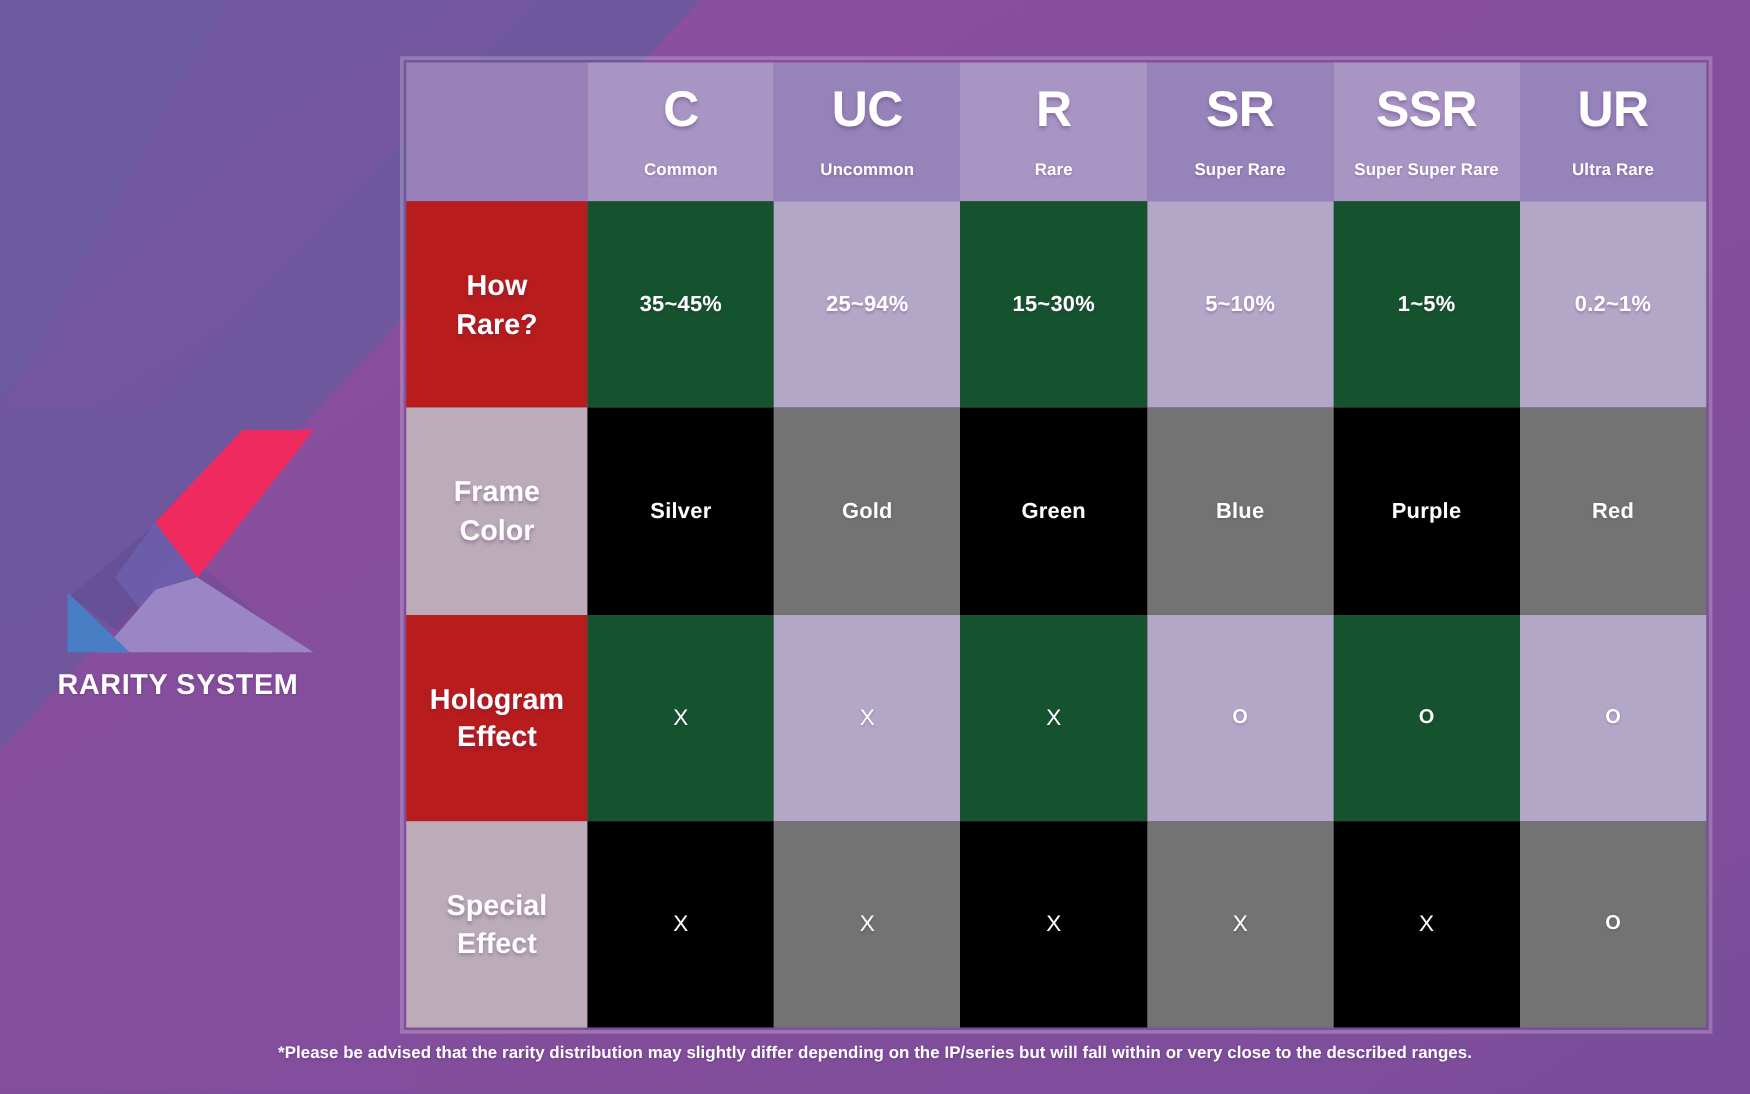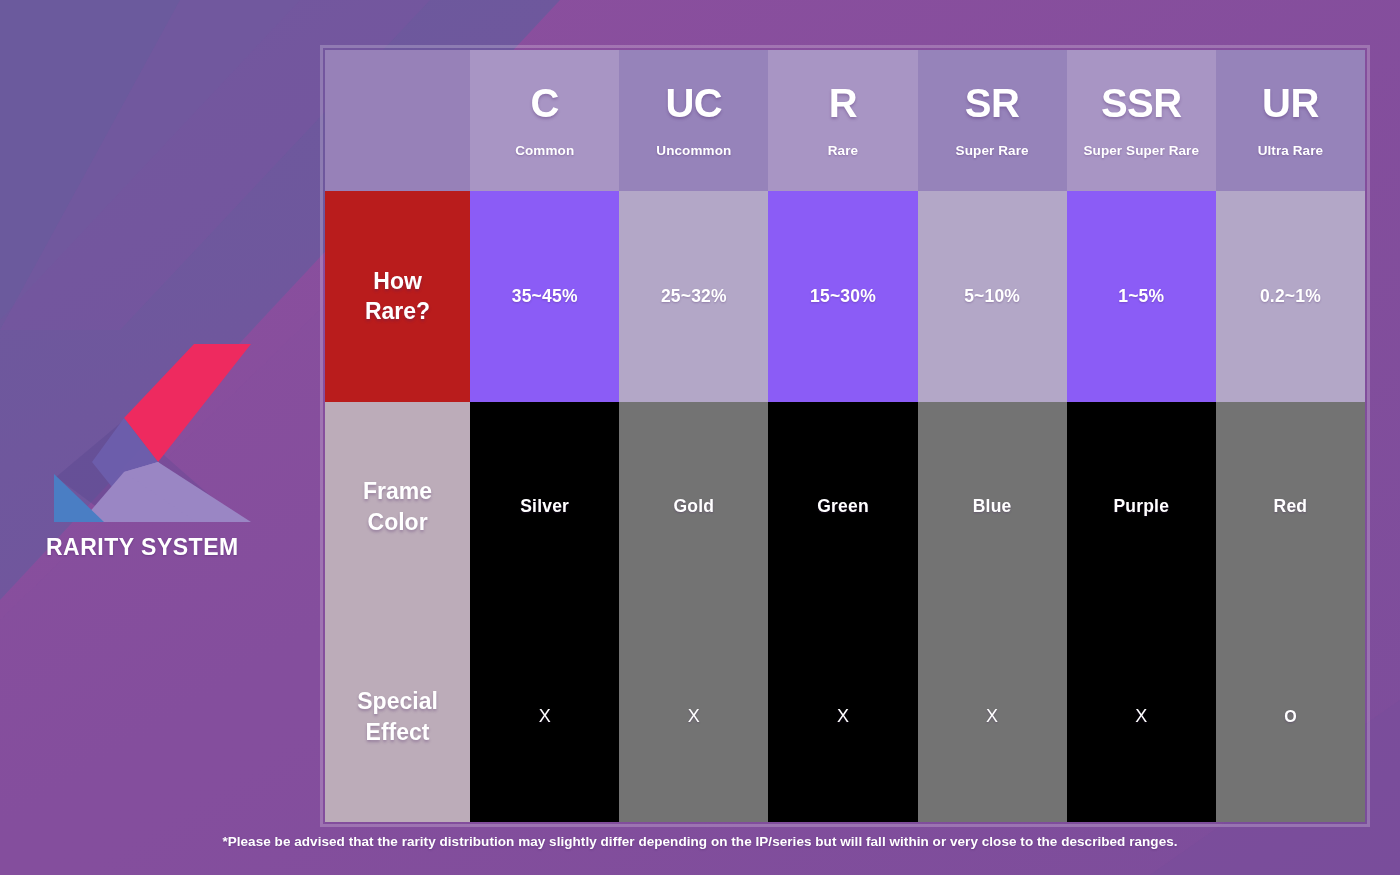--- a/index.html
+++ b/index.html
@@ -103,21 +103,21 @@
     font-weight:bold;
     text-shadow:0 1px 2px rgba(70,30,100,0.30);
   }
 
   
   .tint-hdr-a { background:#9781b8; }
   .tint-hdr-b { background:#a895c4; }
   .tint-hdr-c { background:#9683ba; }
 
   .tint-cool-lbl { background:#b91c1c; }
-  .tint-cool-a   { background:#8b5cf6;margin-top:48px; }
+  .tint-cool-a   { background:#14532d;margin-top:48px; }
   .tint-cool-b   { background:#b3a7c7; }
 
   .tint-warm-lbl { background:#bcacb9; }
   .tint-warm-a   { background:#000000; }
   .tint-warm-b   { background:#737373; }
 
   
   .footnote{
     position:absolute;
     left:0; right:0;
@@ -225,21 +225,21 @@
     </tr>
 
     <tr class="body-row">
       <td class="tint-cool-lbl">
         <div class="row-label">
           <span>How</span><br>
           <span>Rare?</span>
         </div>
       </td>
       <td class="tint-cool-a"><span class="cell-val">35~45%</span></td>
-      <td class="tint-cool-b"><span class="cell-val">25~32%</span></td>
+      <td class="tint-cool-b"><span class="cell-val">25~94%</span></td>
       <td class="tint-cool-a"><span class="cell-val">15~30%</span></td>
       <td class="tint-cool-b"><span class="cell-val">5~10%</span></td>
       <td class="tint-cool-a"><span class="cell-val">1~5%</span></td>
       <td class="tint-cool-b"><span class="cell-val">0.2~1%</span></td>
     </tr>
 
     <tr class="body-row">
       <td class="tint-warm-lbl">
         <div class="row-label">
           <span>Frame</span><br>
@@ -247,20 +247,34 @@
         </div>
       </td>
       <td class="tint-warm-a"><span class="cell-val">Silver</span></td>
       <td class="tint-warm-b"><span class="cell-val">Gold</span></td>
       <td class="tint-warm-a"><span class="cell-val">Green</span></td>
       <td class="tint-warm-b"><span class="cell-val">Blue</span></td>
       <td class="tint-warm-a"><span class="cell-val">Purple</span></td>
       <td class="tint-warm-b"><span class="cell-val">Red</span></td>
     </tr>
 
+    <tr class="body-row">
+      <td class="tint-cool-lbl">
+        <div class="row-label">
+          <span>Hologram</span><br>
+          <span>Effect</span>
+        </div>
+      </td>
+      <td class="tint-cool-a"><span class="cell-mark-x">X</span></td>
+      <td class="tint-cool-b"><span class="cell-mark-x">X</span></td>
+      <td class="tint-cool-a"><span class="cell-mark-x">X</span></td>
+      <td class="tint-cool-b"><span class="cell-mark-o">O</span></td>
+      <td class="tint-cool-a"><span class="cell-mark-o">O</span></td>
+      <td class="tint-cool-b"><span class="cell-mark-o">O</span></td>
+    </tr>
 
     <tr class="body-row">
       <td class="tint-warm-lbl">
         <div class="row-label">
           <span>Special</span><br>
           <span>Effect</span>
         </div>
       </td>
       <td class="tint-warm-a"><span class="cell-mark-x">X</span></td>
       <td class="tint-warm-b"><span class="cell-mark-x">X</span></td>

